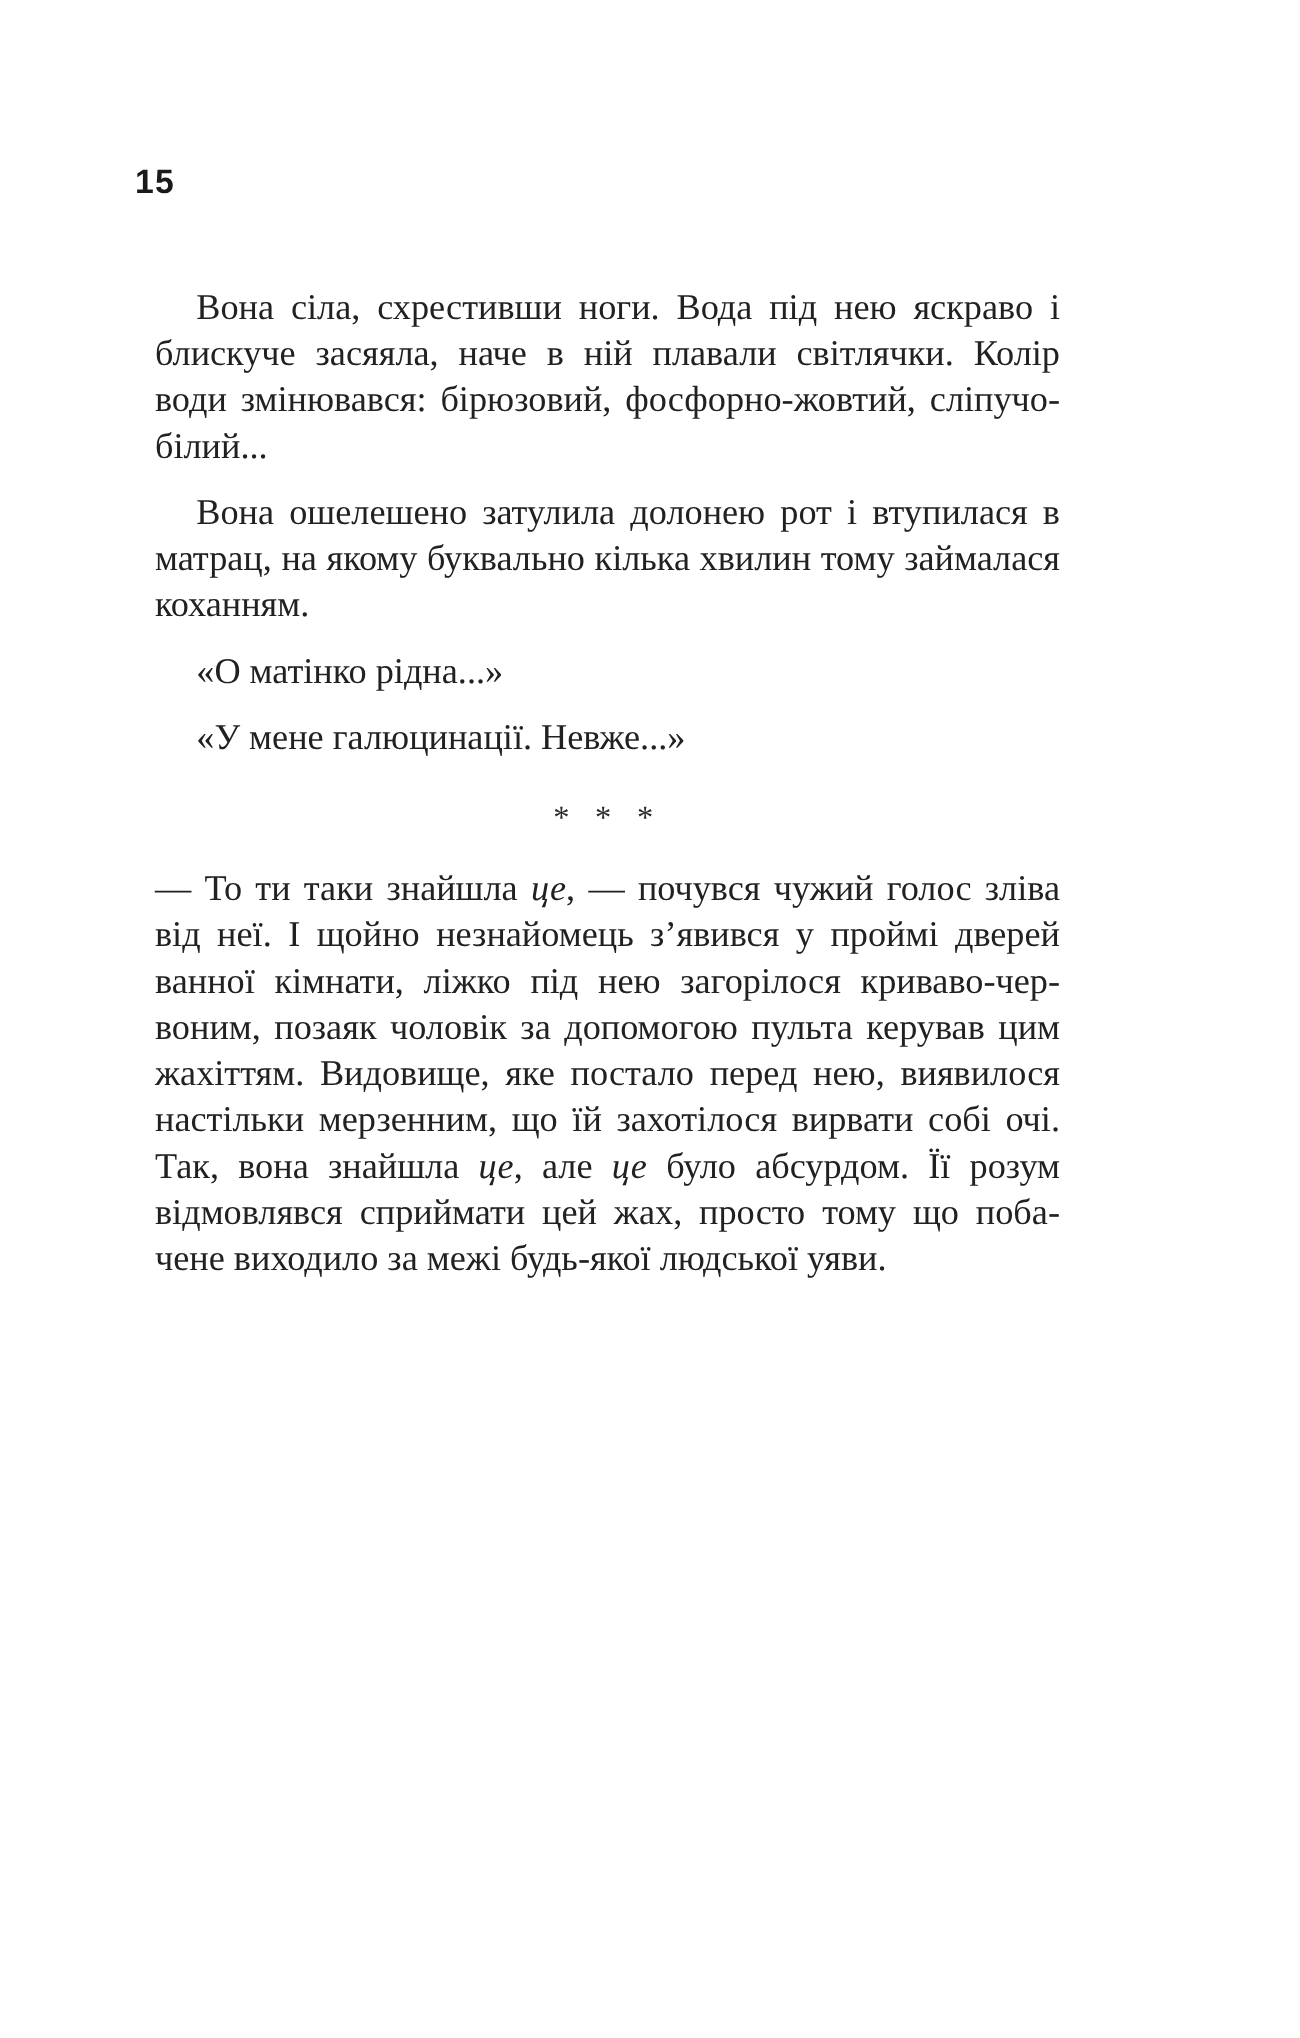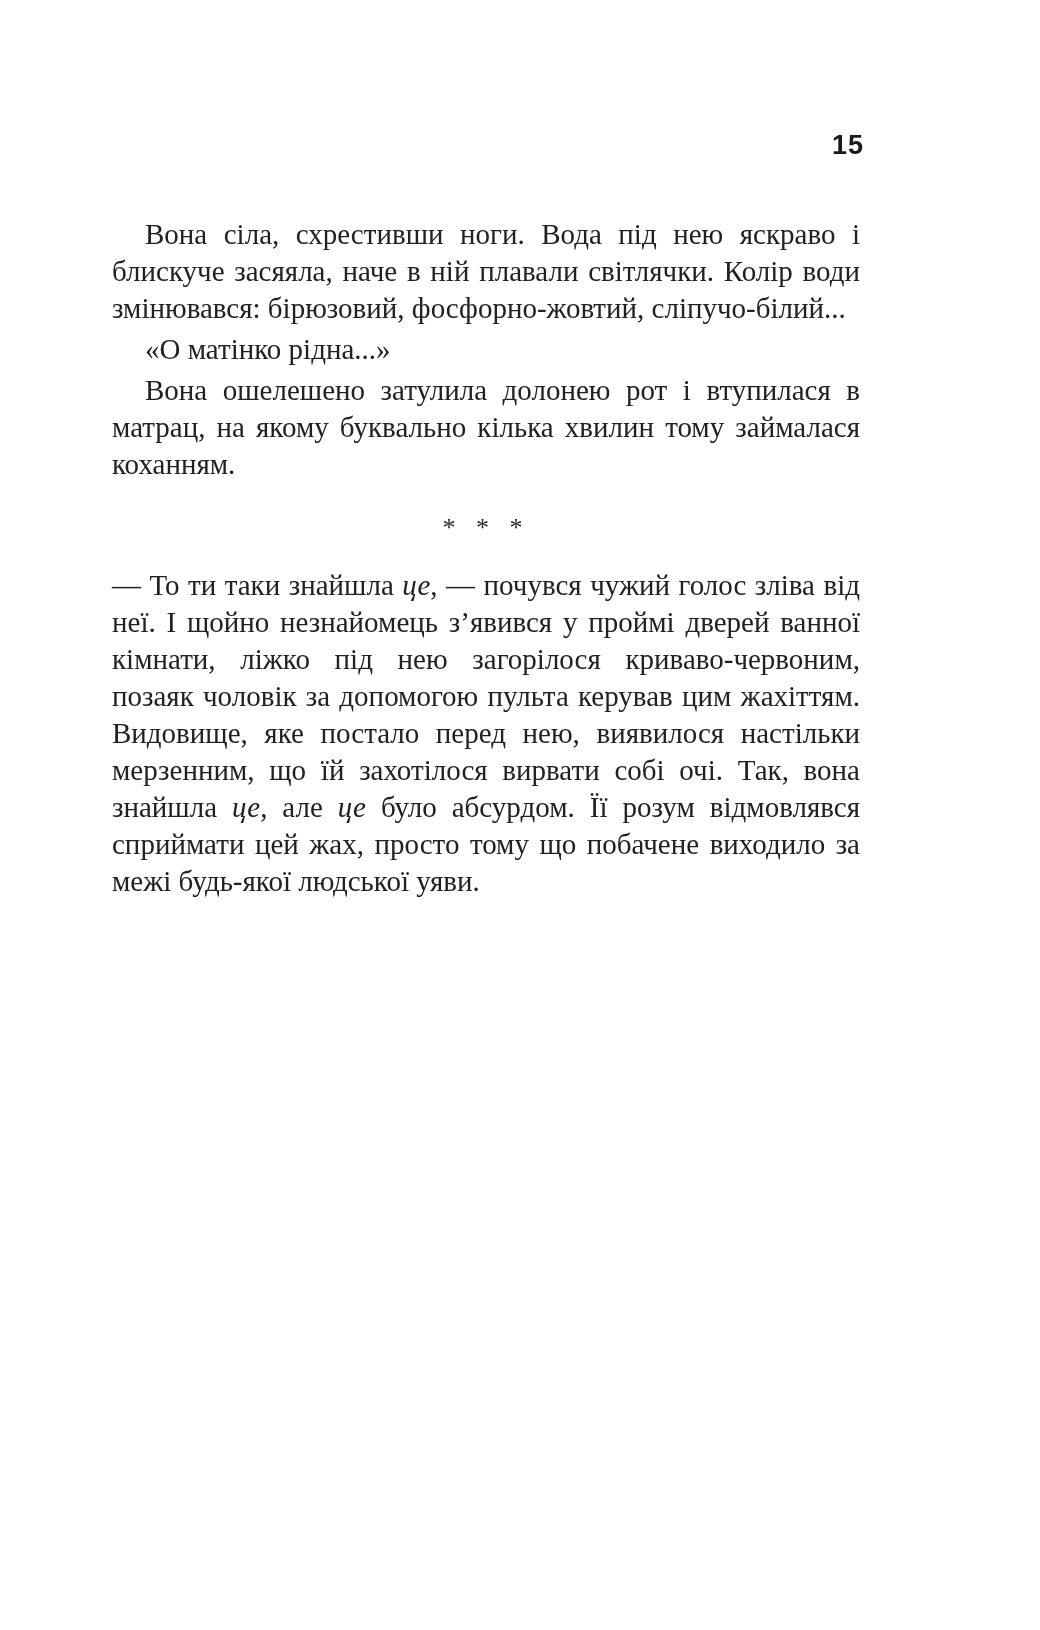--- a/index.html
+++ b/index.html
@@ -14,41 +14,41 @@
     background: #ffffff;
     font-family: "Liberation Serif", serif;
     color: #212121;
     overflow: hidden;
   }
   .page-number {
     position: absolute;
     top: 130px;
     left: 108px;
     width: 756px;
-    text-align: right;
+    text-align: left;
     font-family: "Liberation Sans", sans-serif;
     font-weight: 700;
     font-size: 27px;
     line-height: 30px;
     color: #1a1a1a;
     letter-spacing: 1px;
   }
   .page-body {
     position: absolute;
     top: 212px;
     left: 108px;
     width: 756px;
     font-size: 29px;
     line-height: 37px;
     text-align: justify;
     hyphens: manual;
     -webkit-hyphens: manual;
   }
   .para {
-    margin: 4px;
+    margin: 16px;
     padding: 0;
   }
   .para.indent {
     text-indent: 33px;
   }
   .para em {
     font-style: italic;
   }
   .separator {
     text-align: center;
@@ -61,18 +61,19 @@
     color: #2a2a2a;
   }
 </style>
 </head>
 <body>
 
 <div class="page">
   <div class="page-number">15</div>
   <div class="page-body">
       <div class="para indent"><span>Вона сіла, схрестивши ноги. Вода під нею яскраво і блискуче засяяла, наче в ній плавали світлячки. Ко­лір води змінювався: бірюзовий, фосфорно-жовтий, сліпучо-білий...</span></div>
+      <div class="para indent"><span>Вона ошелешено затулила долонею рот і втупилася в матрац, на якому буквально кілька хвилин тому займа­лася коханням.</span></div>
       <div class="para indent"><span>«О матінко рідна...»</span></div>
-      <div class="para indent"><span>Вона ошелешено затулила долонею рот і втупилася в матрац, на якому буквально кілька хвилин тому займа­лася коханням.</span></div>
+      <div class="para indent"><span>«У мене галюцинації. Невже...»</span></div>
       <div class="separator">* * *</div>
       <div class="para"><span>— То ти таки знайшла </span><em>це</em><span>, — почувся чужий голос зліва від неї. І щойно незнайомець з’явився у проймі дверей ванної кімнати, ліжко під нею загорілося криваво-чер­воним, позаяк чоловік за допомогою пульта керував цим жахіттям. Видовище, яке постало перед нею, виявилося настільки мерзенним, що їй захотілося вирвати собі очі. Так, вона знайшла </span><em>це</em><span>, але </span><em>це</em><span> було абсурдом. Її розум відмовлявся сприймати цей жах, просто тому що поба­чене виходило за межі будь-якої людської уяви.</span></div>
     </div>
 </div>
 
 </body></html>

